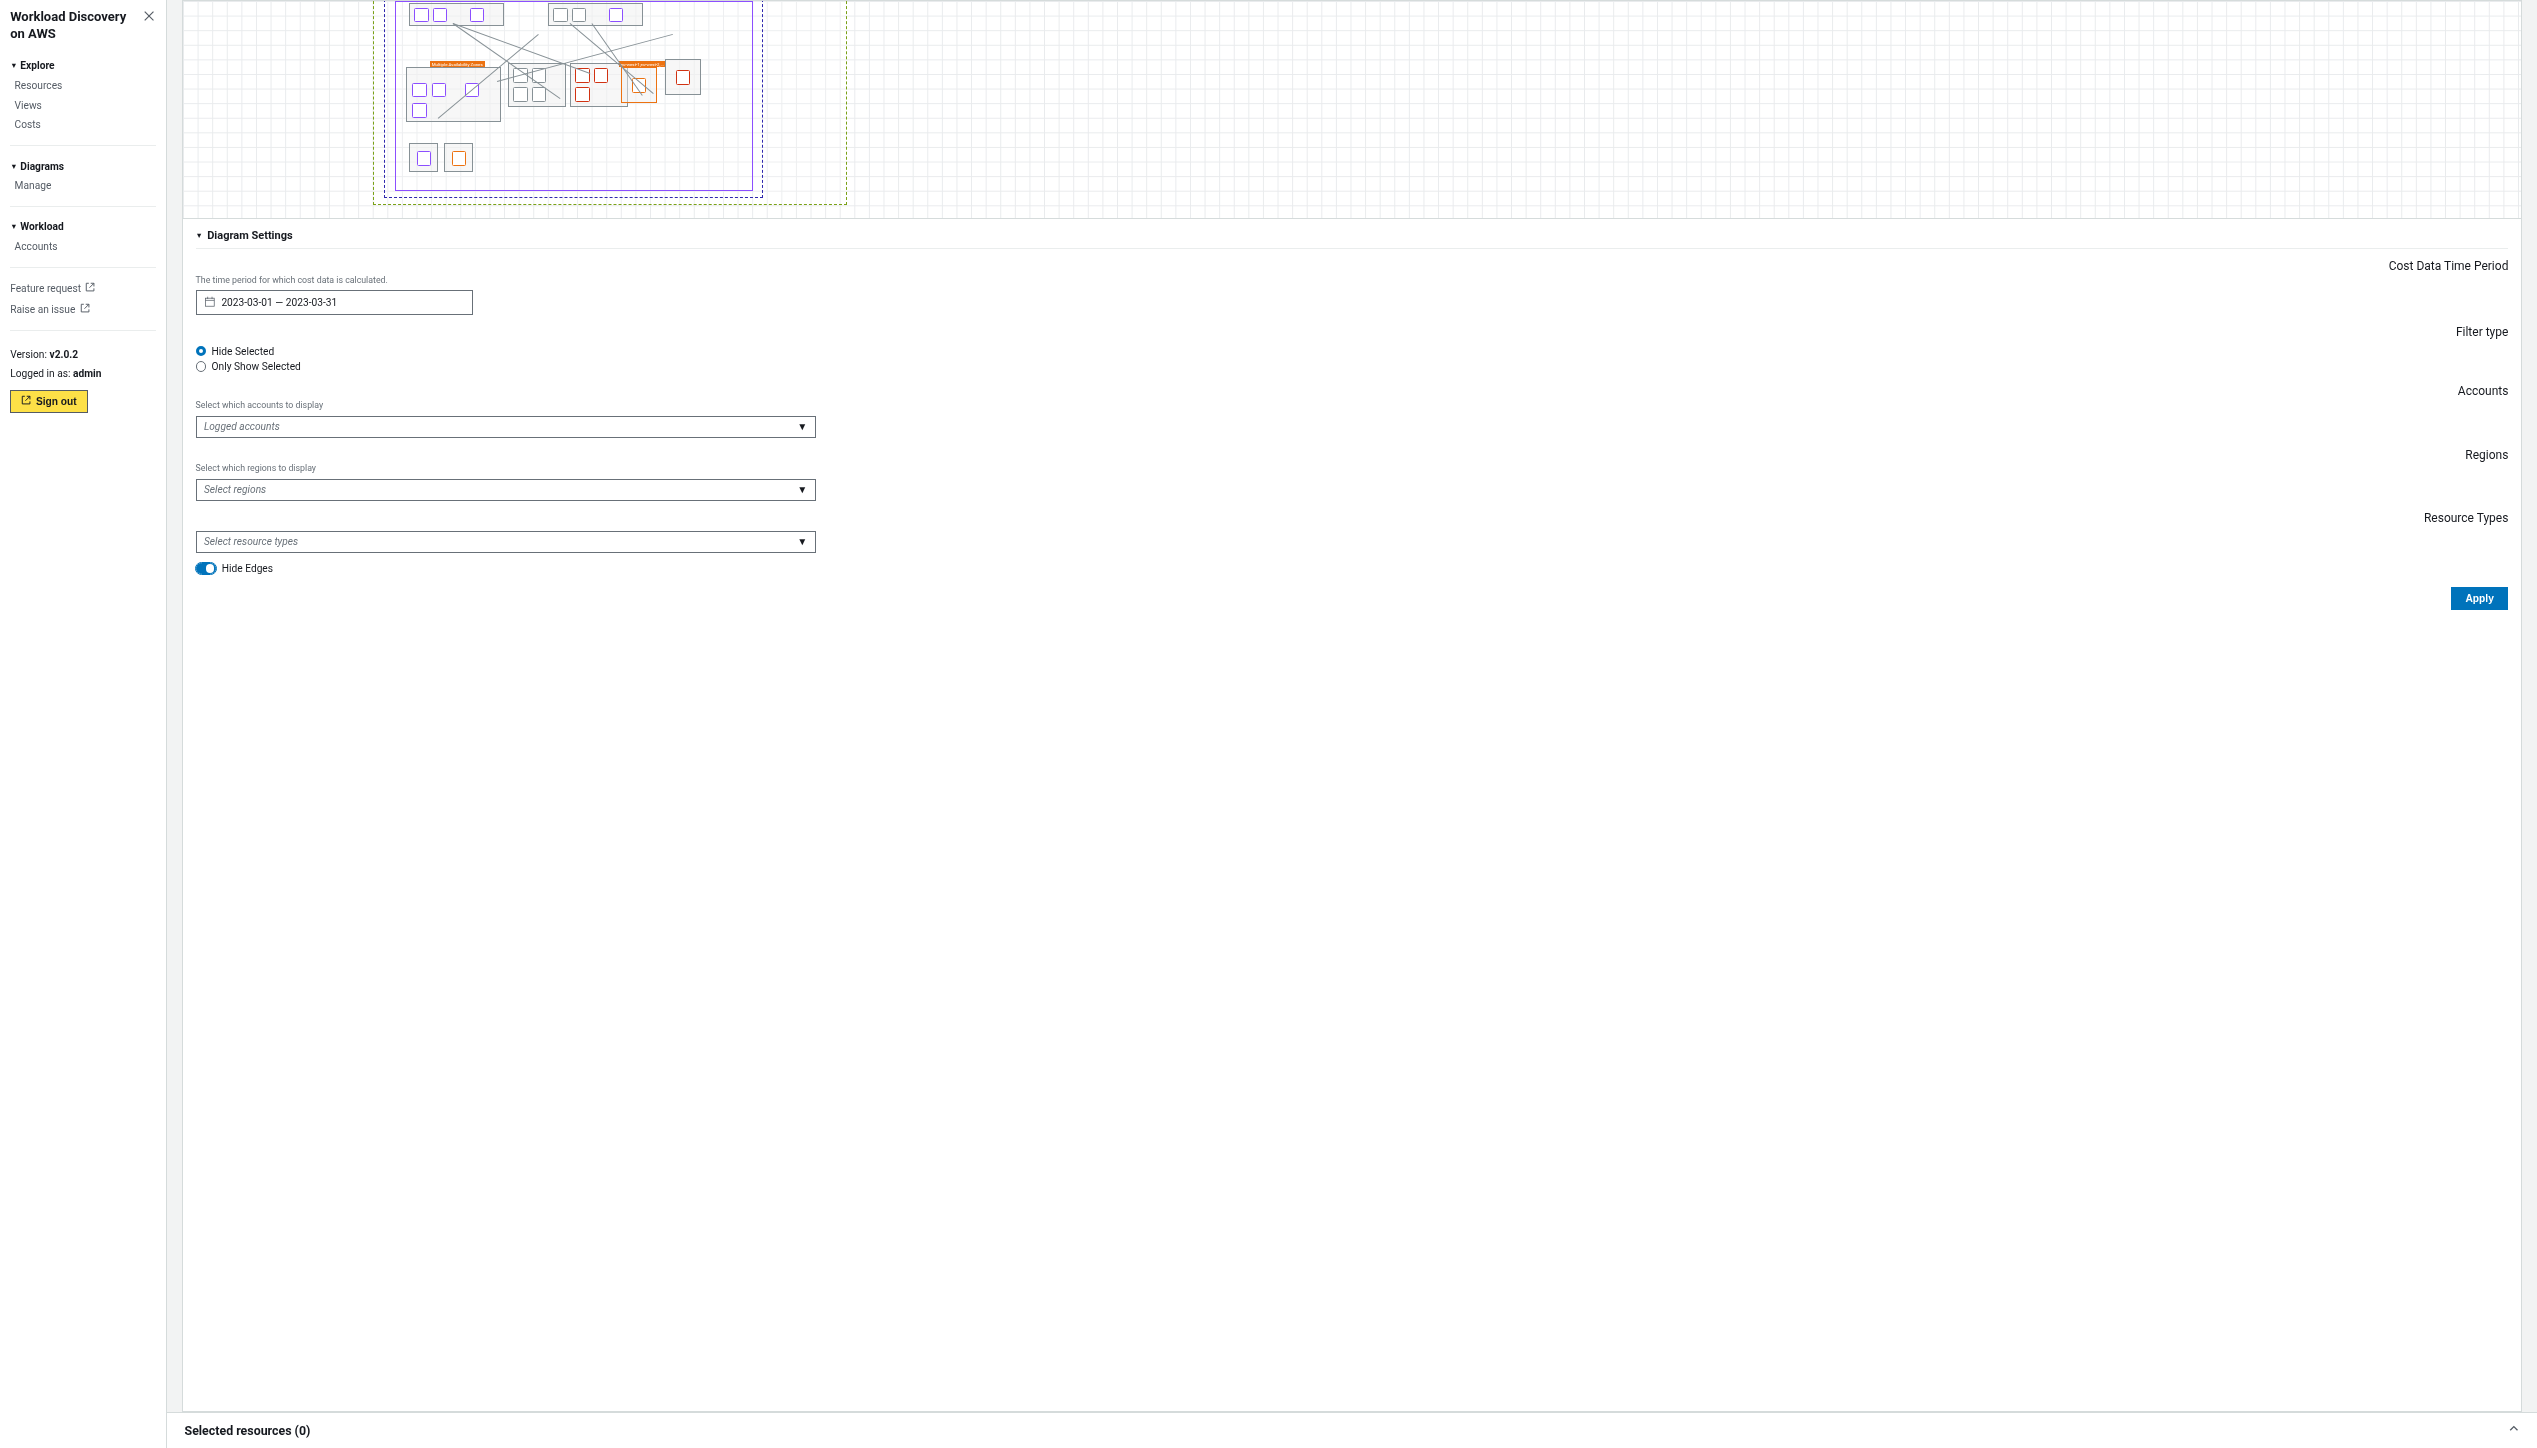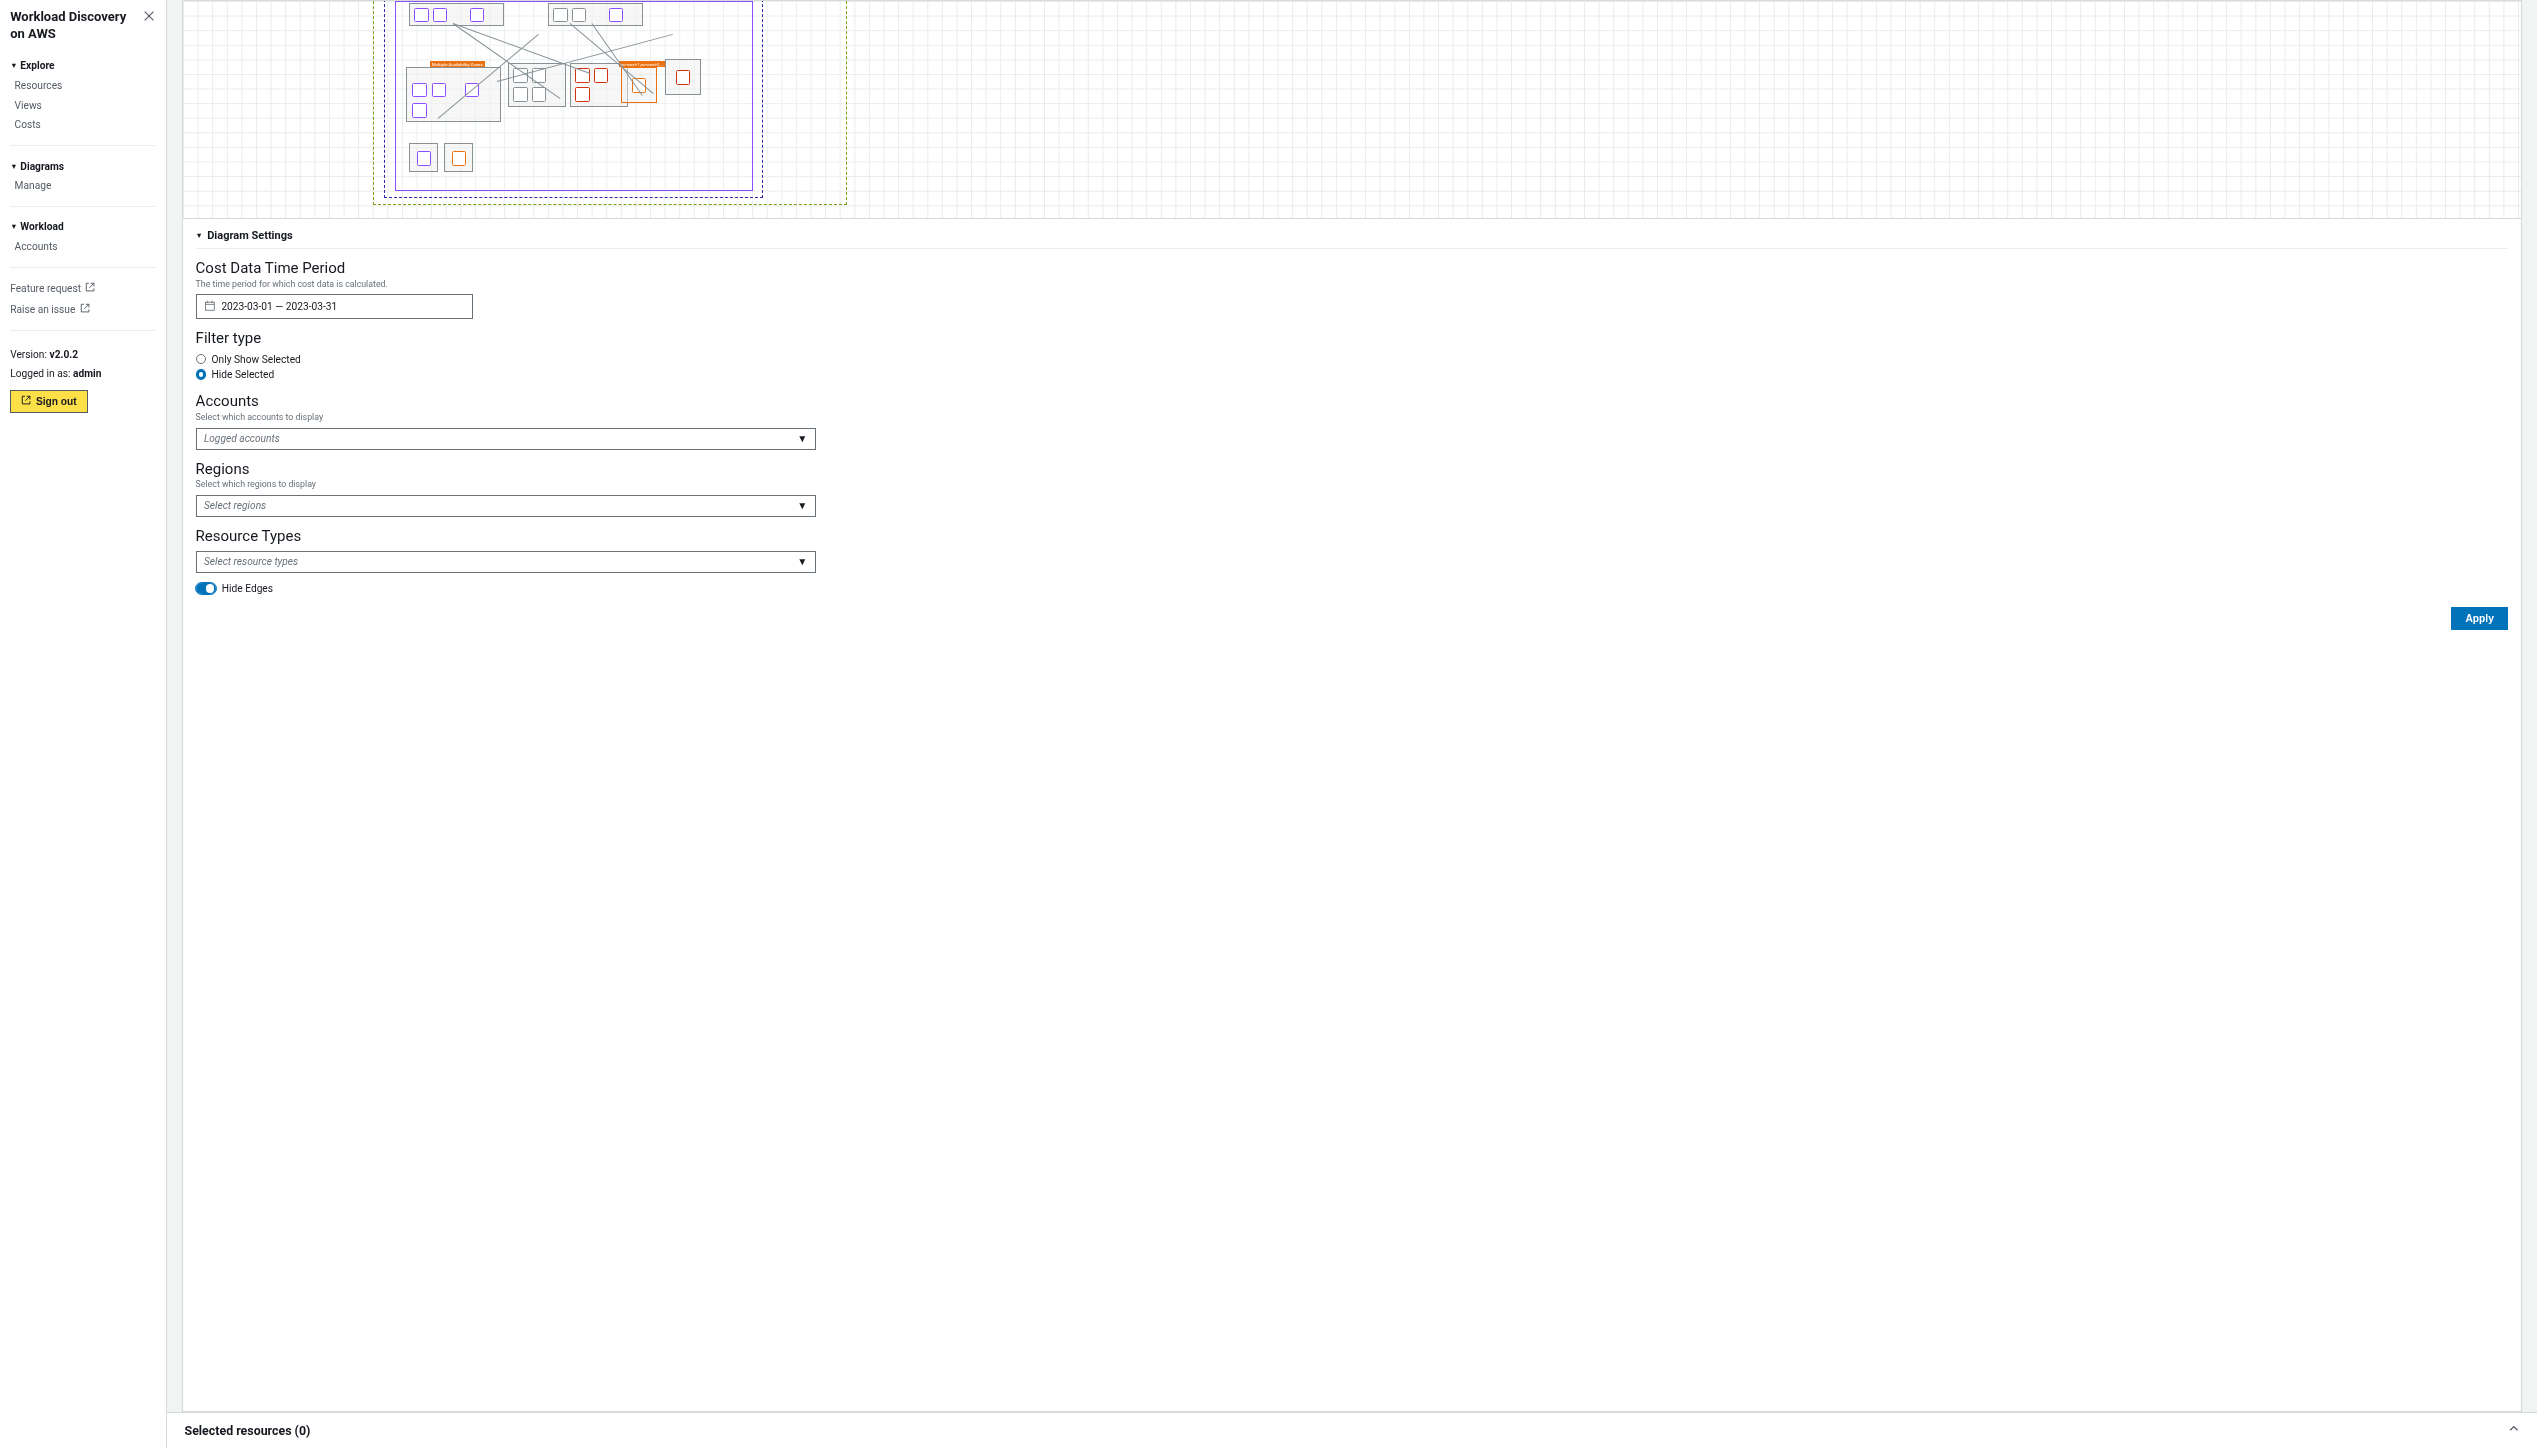--- a/index.html
+++ b/index.html
@@ -161,21 +161,21 @@
       display: flex;
       align-items: center;
       gap: 4.4px;
       font-weight: 700;
       font-size: 11px;
       padding-bottom: 5.8px;
       border-bottom: 0.7px solid #eaeded;
       cursor: pointer;
     }
     .field { margin-top: 10.2px; }
-    .field-label { font-size: 15px; color: #16191f; }
+    .field-label { font-size: 12px; color: #16191f; text-align: right; }
     .field-help { font-size: 8.8px; color: #687078; margin-top: 1.5px; }
     .date-input-wrap {
       margin-top: 5.8px;
       display: flex;
       align-items: center;
       gap: 5.8px;
       border: 0.7px solid #687078;
       padding: 4.4px 7.3px;
       width: 277px;
       background: #fff;
@@ -425,26 +425,26 @@
             </svg>
         </span>
         <span class="date-text">2023-03-01 — 2023-03-31</span>
       </div>
     </div>
 
     <div class="field">
       <div class="field-label">Filter type</div>
       <div class="radio-group">
         <div class="radio-item">
+          <span class="radio selected"></span>
+          <span>Hide Selected</span>
+        </div>
+        <div class="radio-item">
           <span class="radio"></span>
           <span>Only Show Selected</span>
-        </div>
-        <div class="radio-item">
-          <span class="radio selected"></span>
-          <span>Hide Selected</span>
         </div>
       </div>
     </div>
 
     <div class="field">
       <div class="field-label">Accounts</div>
       <div class="field-help">Select which accounts to display</div>
       <div class="select-wrap">
         <span class="select-placeholder">Logged accounts</span>
         <span>▼</span>

